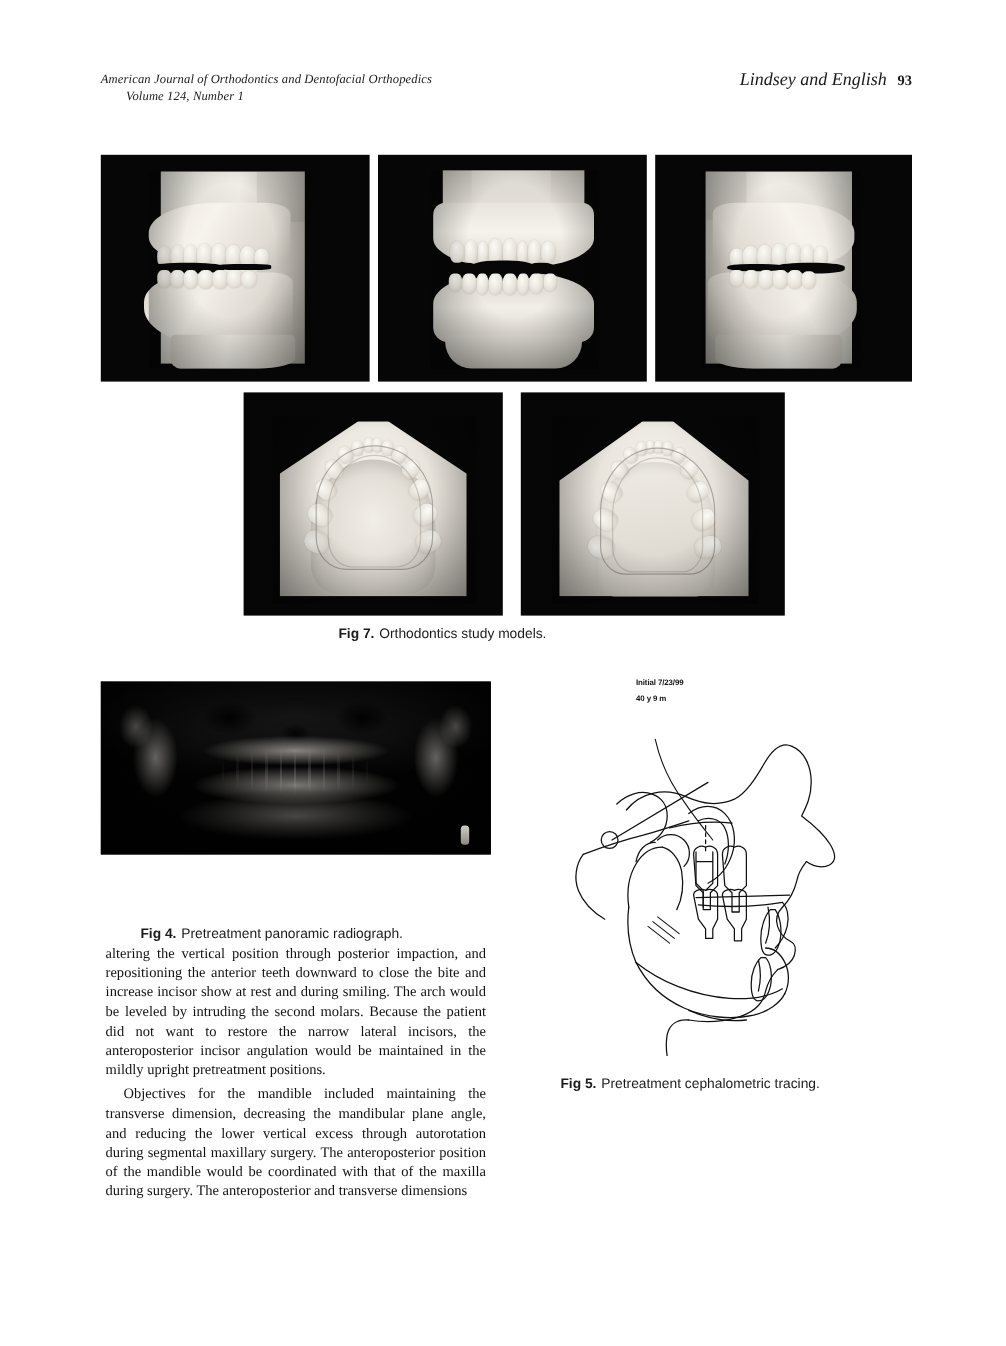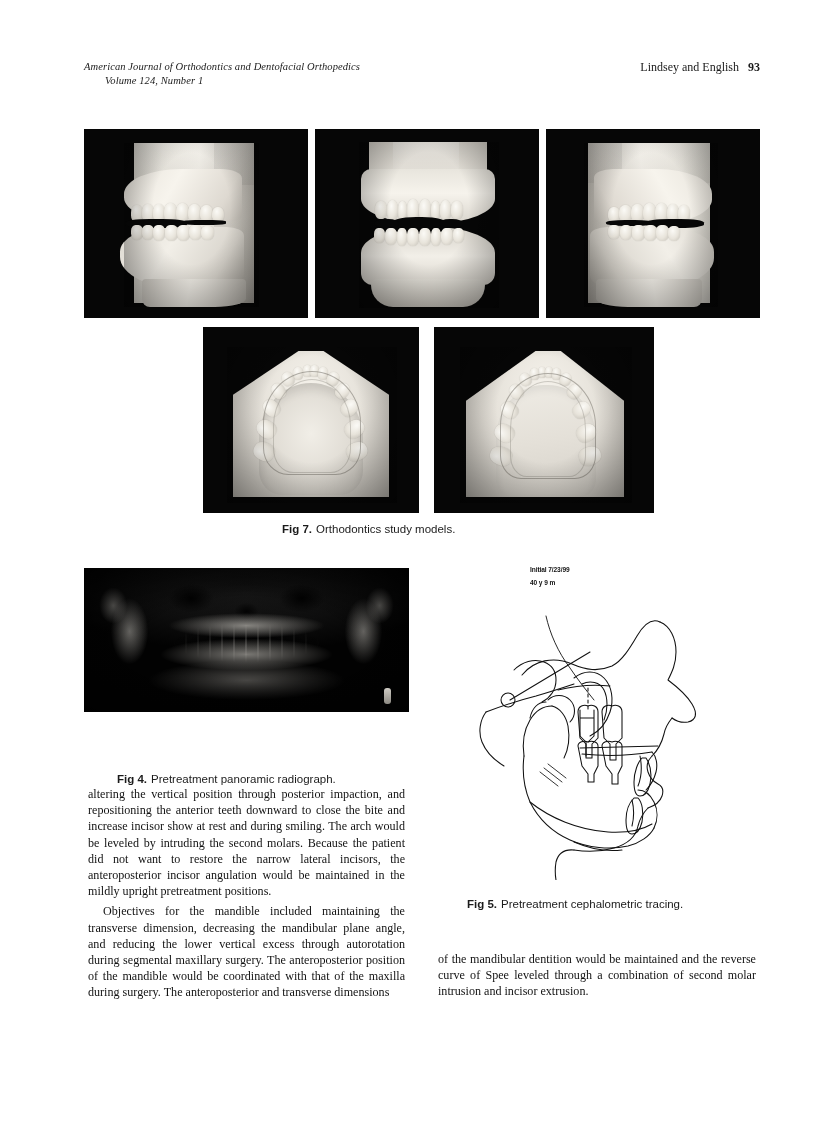--- a/index.html
+++ b/index.html
@@ -53,21 +53,22 @@
   .runhead-right {
     position: absolute;
     right: 0;
     top: 0;
     display: flex;
     align-items: baseline;
     gap: 9px;
     white-space: nowrap;
   }
   .runhead-authors {
-    font-size: 12px;
+    font-style: italic;
+    font-size: 15px;
     line-height: 14px;
   }
   .runhead-pageno {
     font-weight: bold;
     font-size: 12px;
     line-height: 14px;
     font-style: normal;
   }
   .photo {
     position: absolute;
@@ -541,16 +542,15 @@
   <div class="caption" style="left:467px; top:897px;">
     <b>Fig 5.</b><span class="cap-sep"></span><span>Pretreatment cephalometric tracing.</span>
   </div>
 
   <div class="col" style="left:84px; top:782px; width:325px;">
     <p>altering the vertical position through posterior impaction, and repositioning the anterior teeth downward to close the bite and increase incisor show at rest and during smiling. The arch would be leveled by intruding the second molars. Because the patient did not want to restore the narrow lateral incisors, the anteroposterior incisor angulation would be maintained in the mildly upright pretreatment positions.</p>
     <p class="indent">Objectives for the mandible included maintaining the transverse dimension, decreasing the mandibular plane angle, and reducing the lower vertical excess through autorotation during segmental maxillary surgery. The anteroposterior position of the mandible would be coordinated with that of the maxilla during surgery. The anteroposterior and transverse dimensions</p>
   </div>
 
   <div class="col" style="left:434px; top:947px; width:326px;">
-    <p>of the mandibular dentition would be maintained and the reverse curve of Spee leveled through a combination of second molar intrusion and incisor extrusion.</p>
   </div>
 
 </div>
 
 </body></html>

